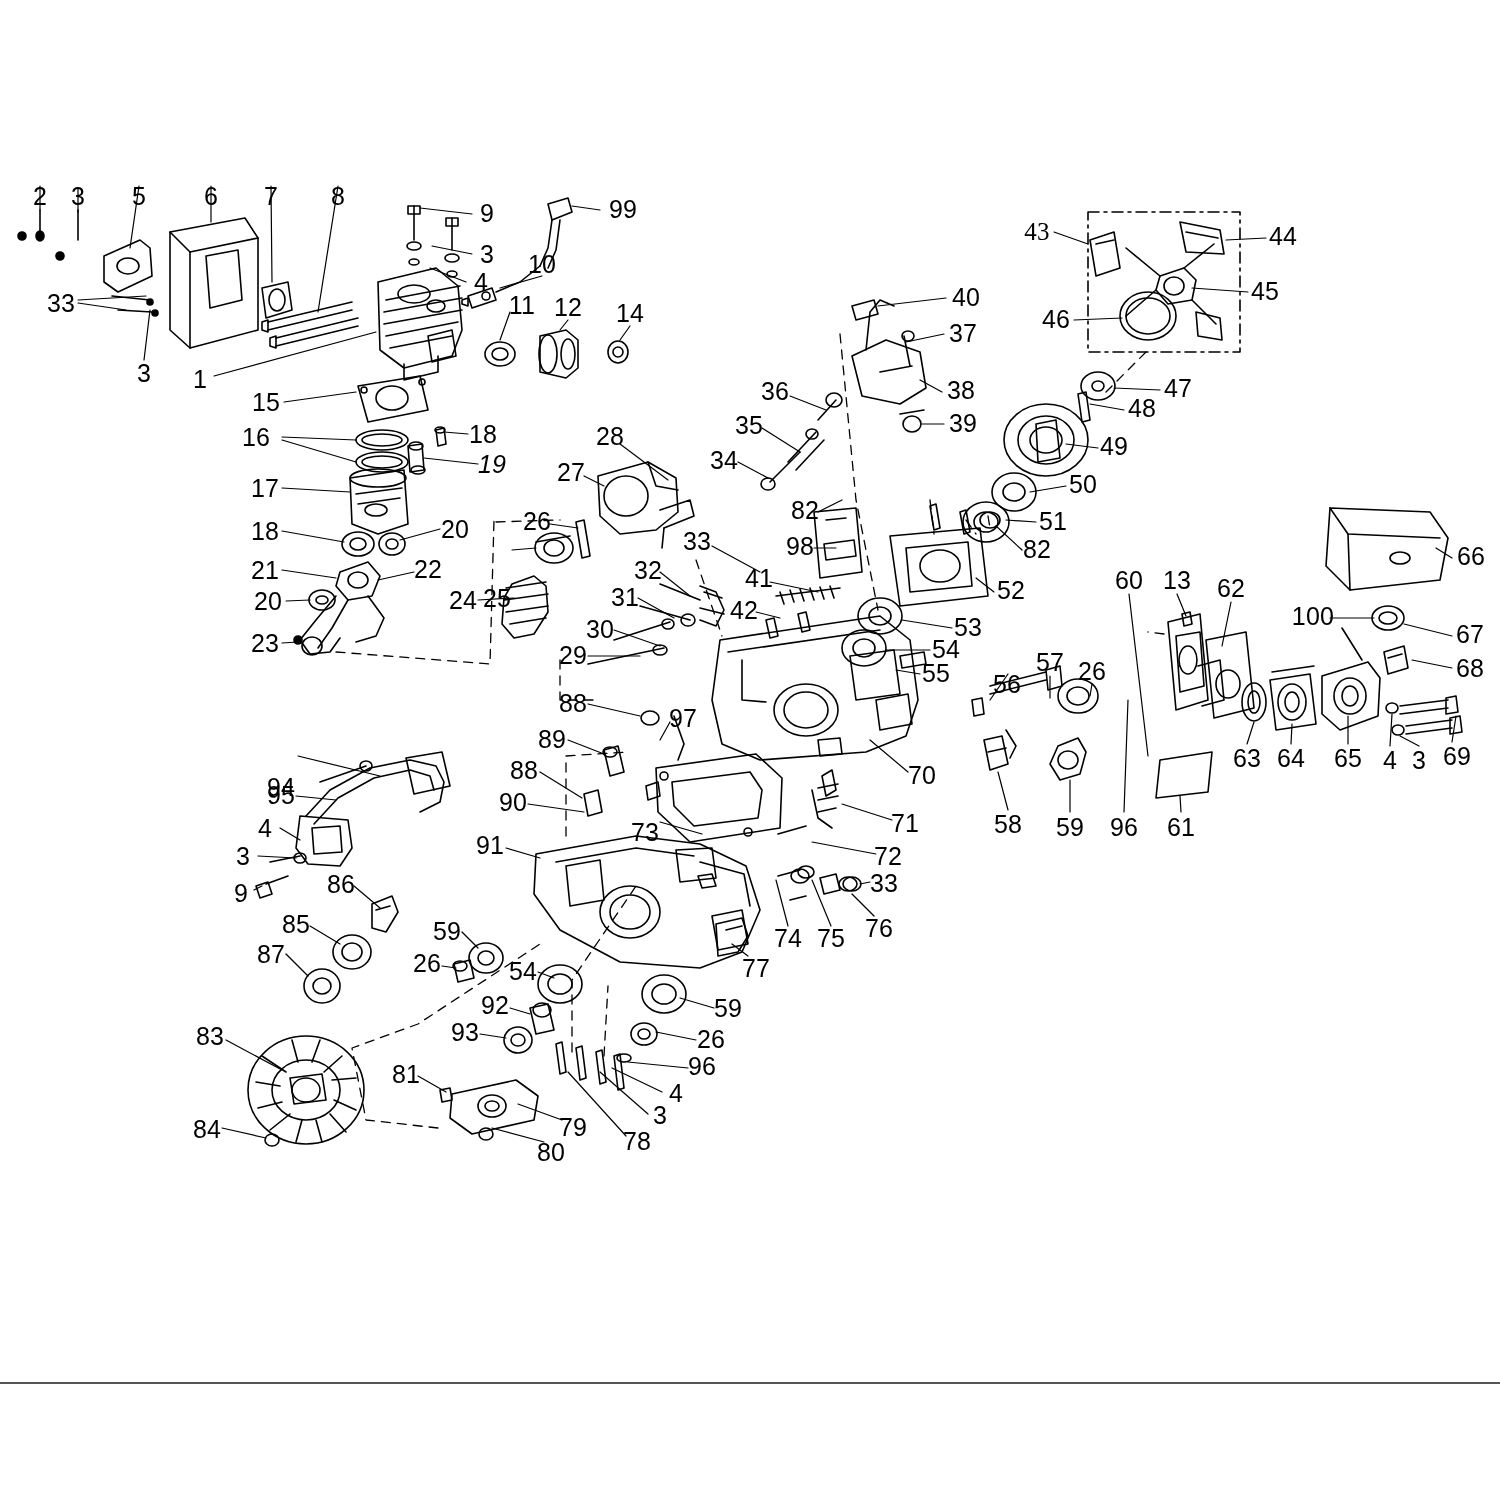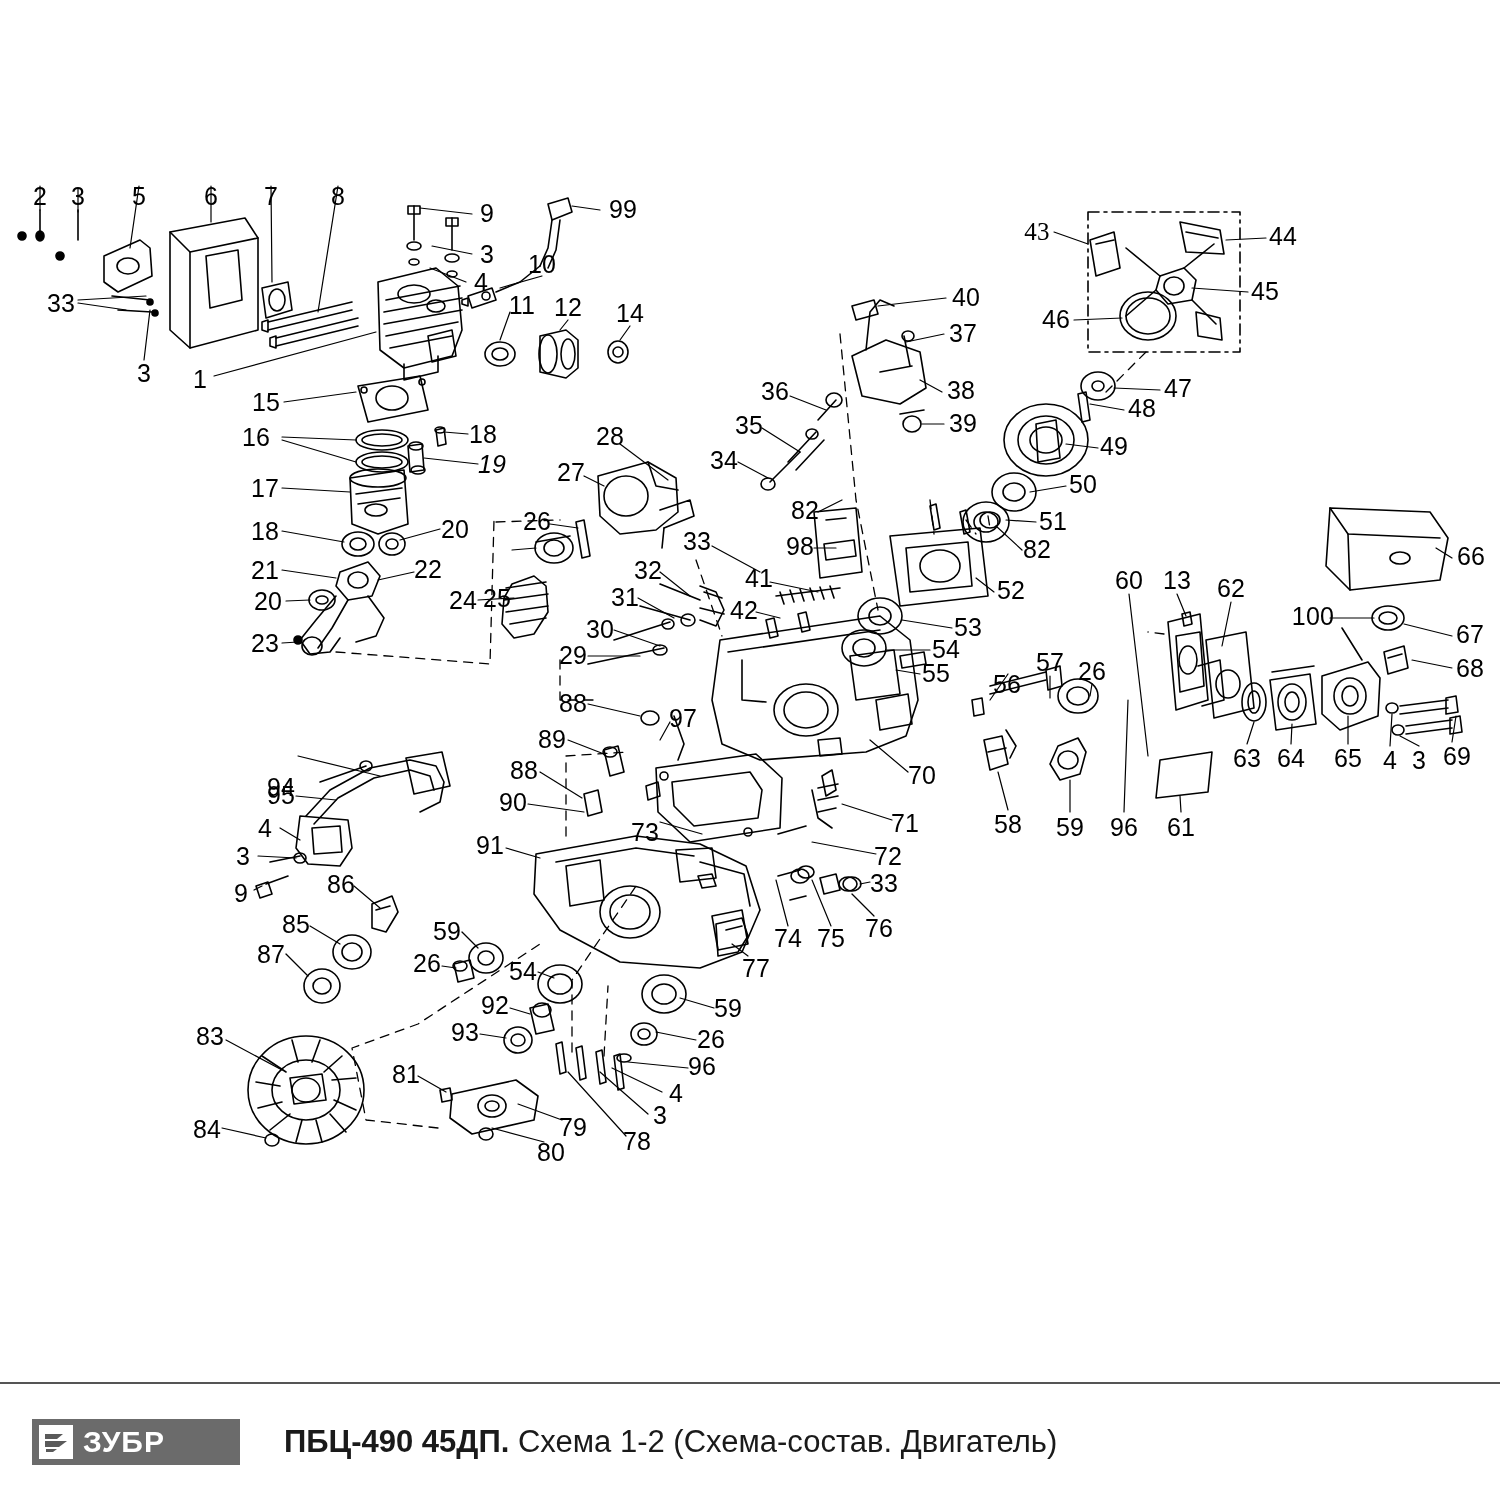--- a/index.html
+++ b/index.html
@@ -824,30 +824,14 @@
     <div class="callout" style="left:210px; top:1036px;">83</div>
     <div class="callout" style="left:207px; top:1129px;">84</div>
     <div class="callout" style="left:788px; top:938px;">74</div>
     <div class="callout" style="left:831px; top:938px;">75</div>
     <div class="callout" style="left:879px; top:928px;">76</div>
     <div class="callout" style="left:756px; top:968px;">77</div>
   </div>
 
   <div id="footer-rule"></div>
 
-  <div id="footer">
-    <div id="brand-logo">
-      <span class="logo-mark">
-        <svg width="26" height="22" viewBox="0 0 26 22">
-          <path d="M2 3 L20 3 L14 8 L2 8 Z" fill="#5a5a5a"></path>
-          <path d="M2 10 L24 10 L16 16 L2 16 Z" fill="#5a5a5a"></path>
-          <path d="M3 18 L14 18 L10 21 L3 21 Z" fill="#5a5a5a"></path>
-        </svg>
-      </span>
-      <span class="logo-word">ЗУБР</span>
-    </div>
-    <div id="footer-text">
-      <span id="footer-model">ПБЦ-490 45ДП.</span>
-      <span id="footer-sub">Схема 1-2 (Схема-состав. Двигатель)</span>
-    </div>
-  </div>
 
 </div>
 
 </body></html>

